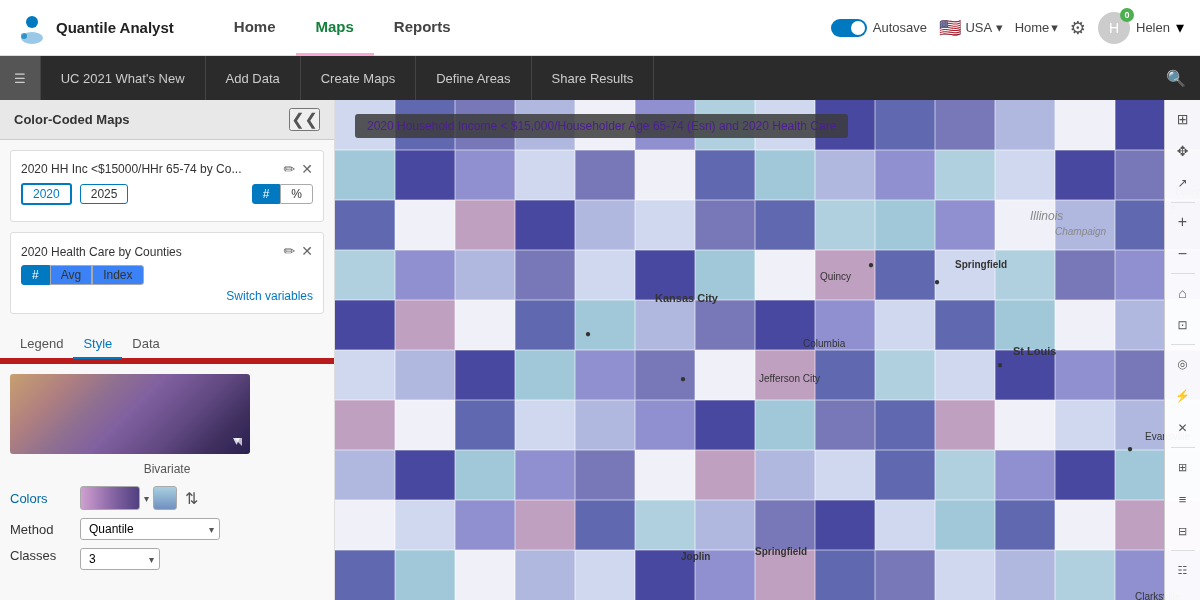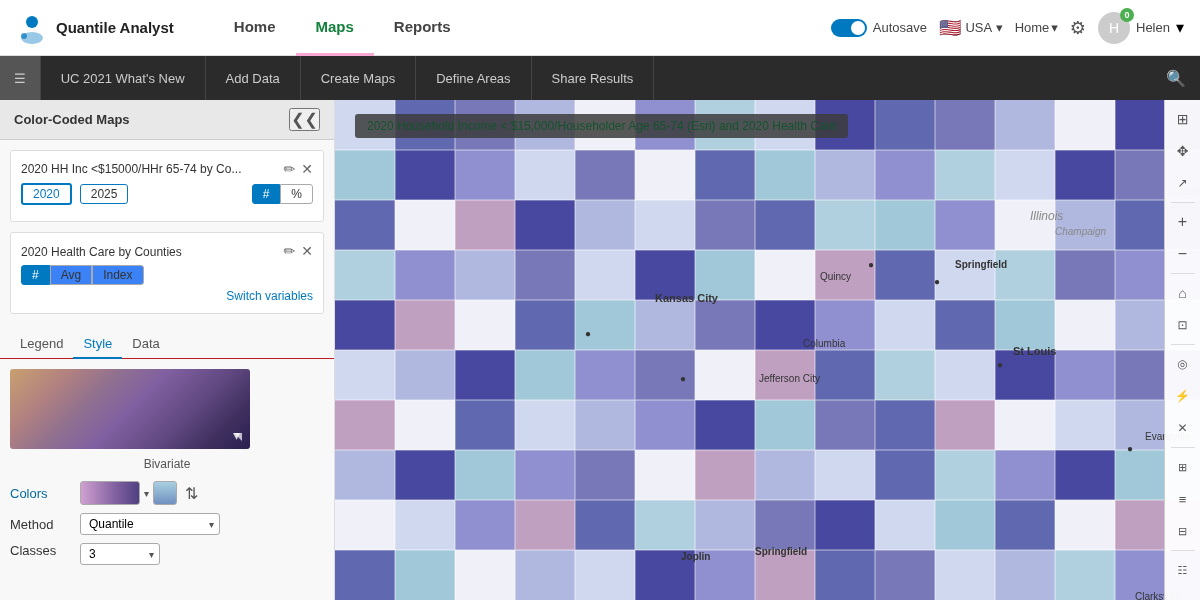--- a/index.html
+++ b/index.html
@@ -109,21 +109,21 @@
       background: #3b82f6; color: #333;
     }
     .layer2-format-btn.active { background: #0079c1; color: #fff; border-color: #0079c1; }
     .layer2-format-btn:first-child { border-radius: 3px 0 0 3px; }
     .layer2-format-btn:last-child { border-radius: 0 3px 3px 0; }
     .switch-vars { color: #0079c1; font-size: 12px; cursor: pointer; text-align: right; margin-top: 4px; }
 
     
     .tabs-row {
       display: flex; gap: 0; padding: 8px 10px 0;
-      border-bottom: 1px solid #b91c1c; background: #f8f8f8;
+      border-bottom: 6px solid #b91c1c; background: #f8f8f8;
     }
     .tab-item {
       padding: 4px 10px 6px; font-size: 13px; cursor: pointer; color: #555;
       border-bottom: 2px solid transparent; margin-bottom: -1px;
     }
     .tab-item.active { color: #0079c1; border-bottom: 2px solid #0079c1; font-weight: 500; }
 
     
     .style-panel { padding: 10px; }
     .bivariate-preview {
@@ -170,21 +170,21 @@
     .classes-select {
       padding: 3px 24px 3px 8px; border: 1px solid #aaa; border-radius: 3px;
       font-size: 12px; background: #fff; appearance: none; cursor: pointer;
       width: 80px;
     }
 
     
     .map-area { flex: 1; position: relative; background: #e8eef5; overflow: hidden; }
     .map-tooltip {
       position: absolute; top: 14px; left: 20px;
-      background: rgba(60,60,60,0.85); color: #14532d; font-size: 12px;
+      background: rgba(60,60,60,0.85); color: #4c1d95; font-size: 12px;
       padding: 5px 12px; border-radius: 3px; z-index: 10; white-space: nowrap;
     }
 
     
     .map-svg { position: absolute; inset: 0; width: 100%; height: 100%; }
 
     
     .right-toolbar {
       position: absolute; right: 0; top: 0; bottom: 0;
       width: 36px; background: rgba(255,255,255,0.95);

